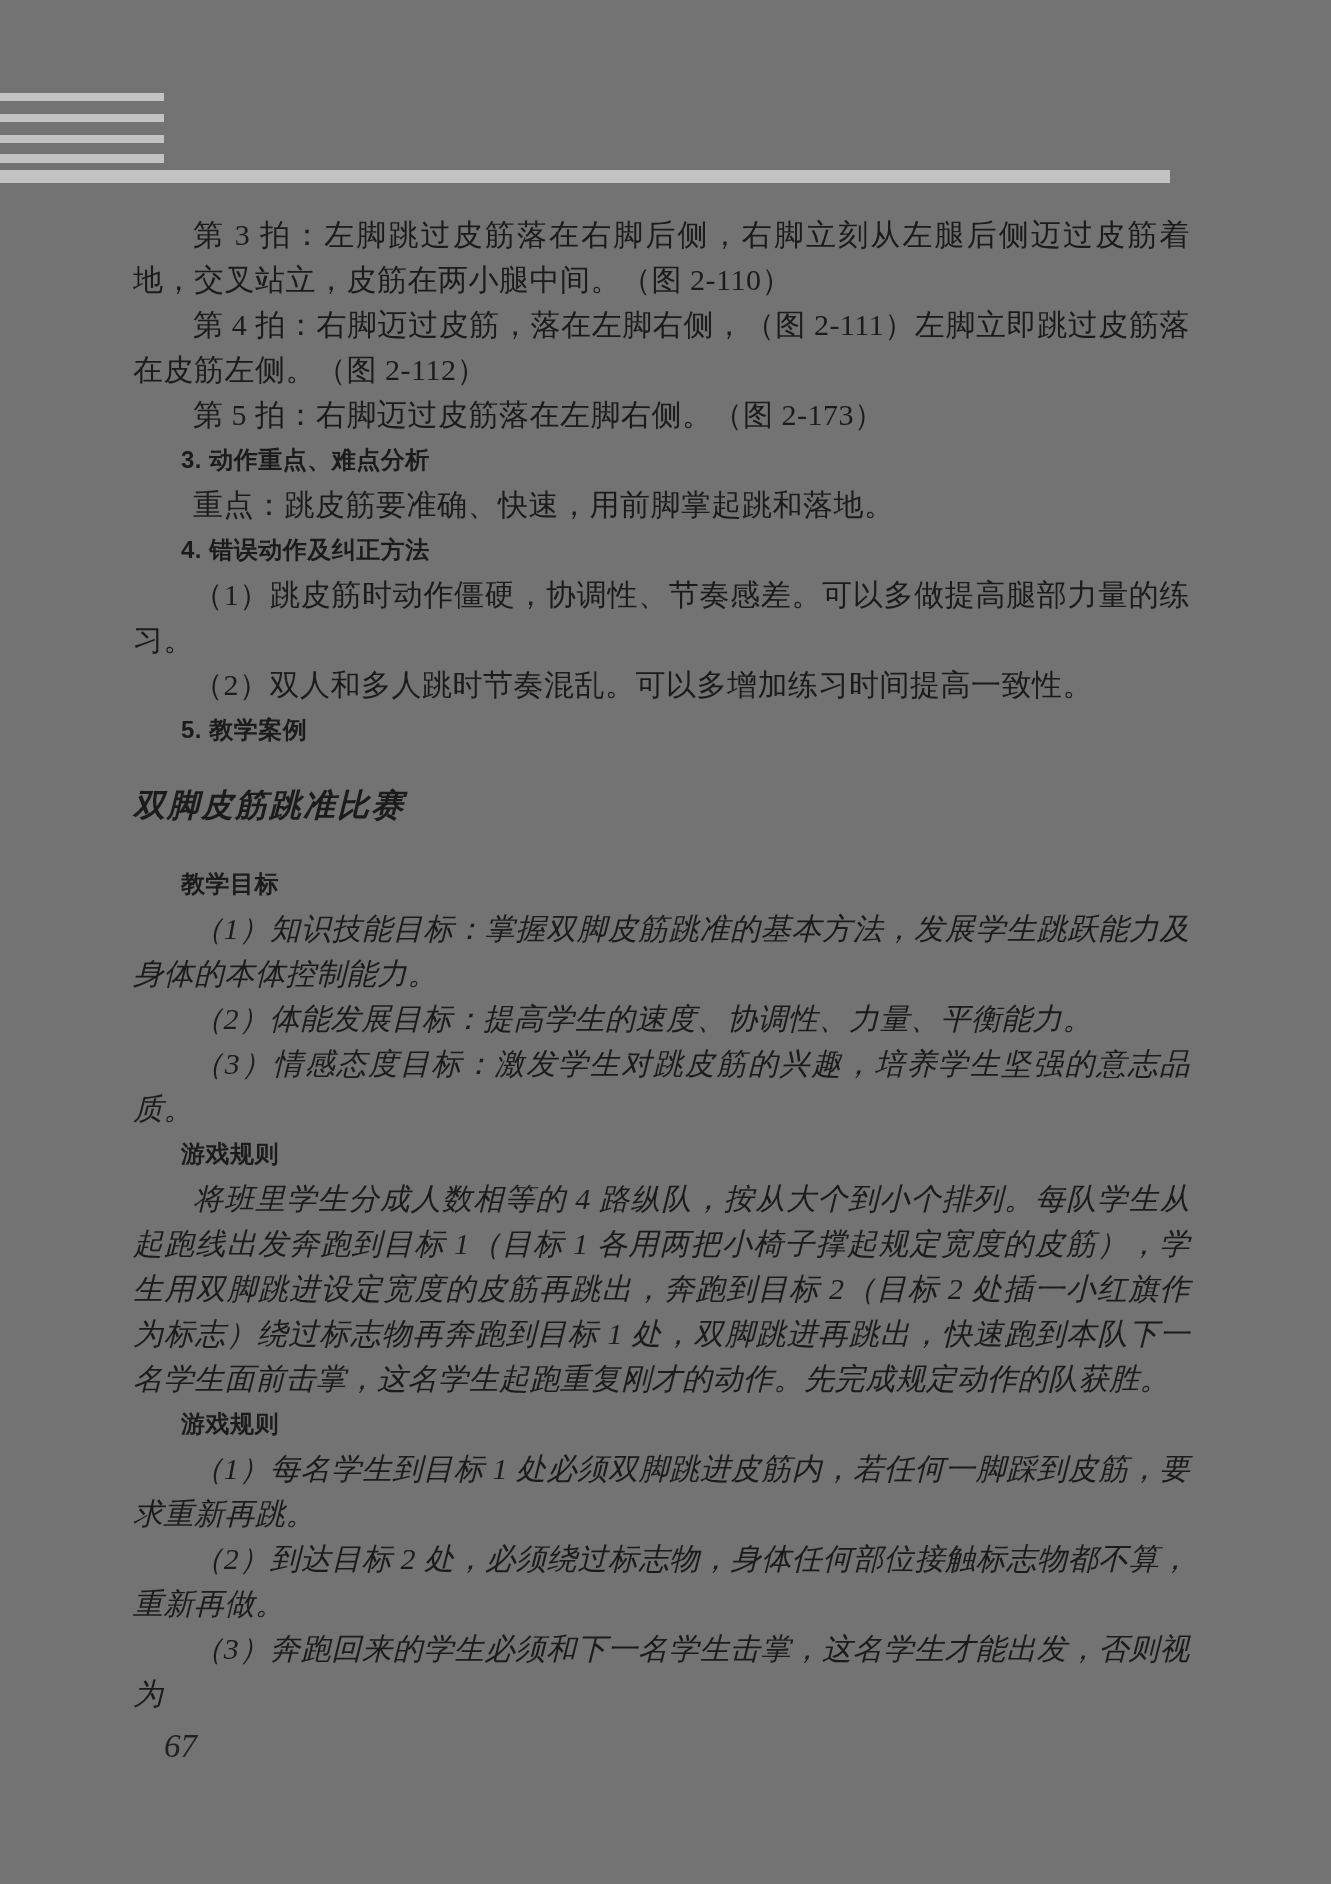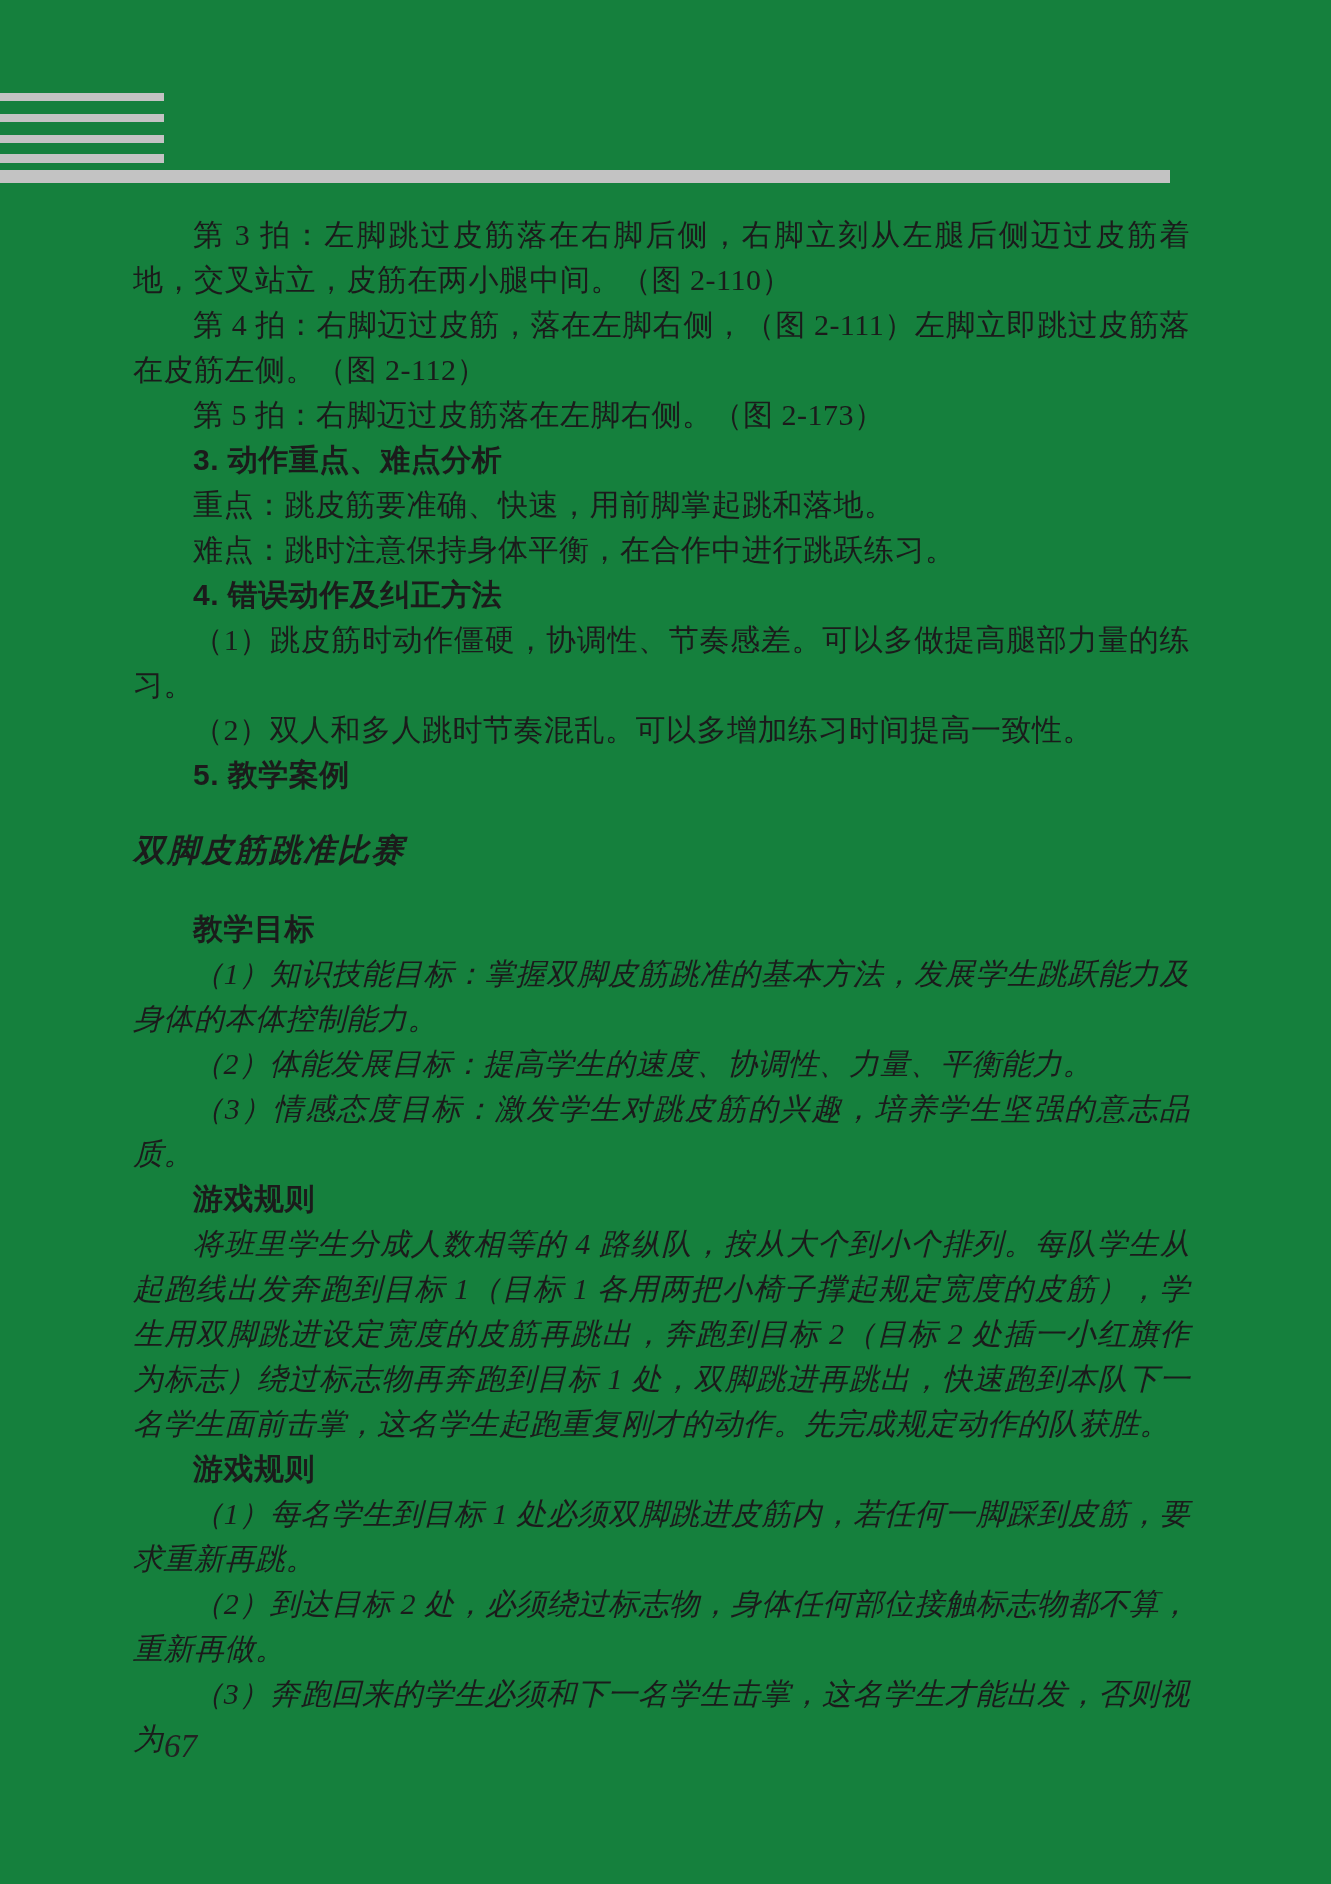--- a/index.html
+++ b/index.html
@@ -28,21 +28,21 @@
   .para {
     margin:0;
     font:30px/45px "Liberation Serif","DejaVu Serif",serif;
     text-align:justify;
     text-indent:2em;
     letter-spacing:0.5px;
   }
   .heading {
     margin:0;
     font-weight:bold;
-    font-size:30px; line-height:45px;
+    font-size:24px; line-height:45px;
     font-family:"Liberation Sans","DejaVu Sans",sans-serif;
     text-indent:2em;
     letter-spacing:0.5px;
   }
   .kai {
     font-style:italic;           
   }
   .case-title {
     margin:31px 0 33px 0;
     font:italic bold 32px/45px "Liberation Serif","DejaVu Serif",serif;
@@ -53,39 +53,38 @@
   .page-number {
     position:absolute;
     left:164px; top:1728px;
     font:italic 33px/36px "Liberation Serif","DejaVu Serif",serif;
     color:#222222;
   }
 </style>
 </head>
 <body>
 
-<div class="page" style="background-color: #15803d;">
+<div class="page" style="background-color: #737373;">
 
   <div>
     <div class="decor-bar b1" style="background-color: rgb(195, 195, 195);"></div>
     <div class="decor-bar b2" style="background-color: rgb(195, 195, 195);"></div>
     <div class="decor-bar b3" style="background-color: rgb(195, 195, 195);"></div>
     <div class="decor-bar b4" style="background-color: rgb(195, 195, 195);"></div>
     <div class="decor-rule" style="background-color: rgb(195, 195, 195);"></div>
   </div>
 
   <div class="content" style="color: rgb(27, 27, 27);">
 
     <p class="para">第 3 拍：左脚跳过皮筋落在右脚后侧，右脚立刻从左腿后侧迈过皮筋着地，交叉站立，皮筋在两小腿中间。（图 2-110）</p>
     <p class="para">第 4 拍：右脚迈过皮筋，落在左脚右侧，（图 2-111）左脚立即跳过皮筋落在皮筋左侧。（图 2-112）</p>
     <p class="para">第 5 拍：右脚迈过皮筋落在左脚右侧。（图 2-173）</p>
 
     <p class="heading">3. 动作重点、难点分析</p>
     <p class="para">重点：跳皮筋要准确、快速，用前脚掌起跳和落地。</p>
-    <p class="para">难点：跳时注意保持身体平衡，在合作中进行跳跃练习。</p>
 
     <p class="heading">4. 错误动作及纠正方法</p>
     <p class="para">（1）跳皮筋时动作僵硬，协调性、节奏感差。可以多做提高腿部力量的练习。</p>
     <p class="para">（2）双人和多人跳时节奏混乱。可以多增加练习时间提高一致性。</p>
 
     <p class="heading">5. 教学案例</p>
 
     <p class="para case-title">双脚皮筋跳准比赛</p>
 
     <p class="heading">教学目标</p>

